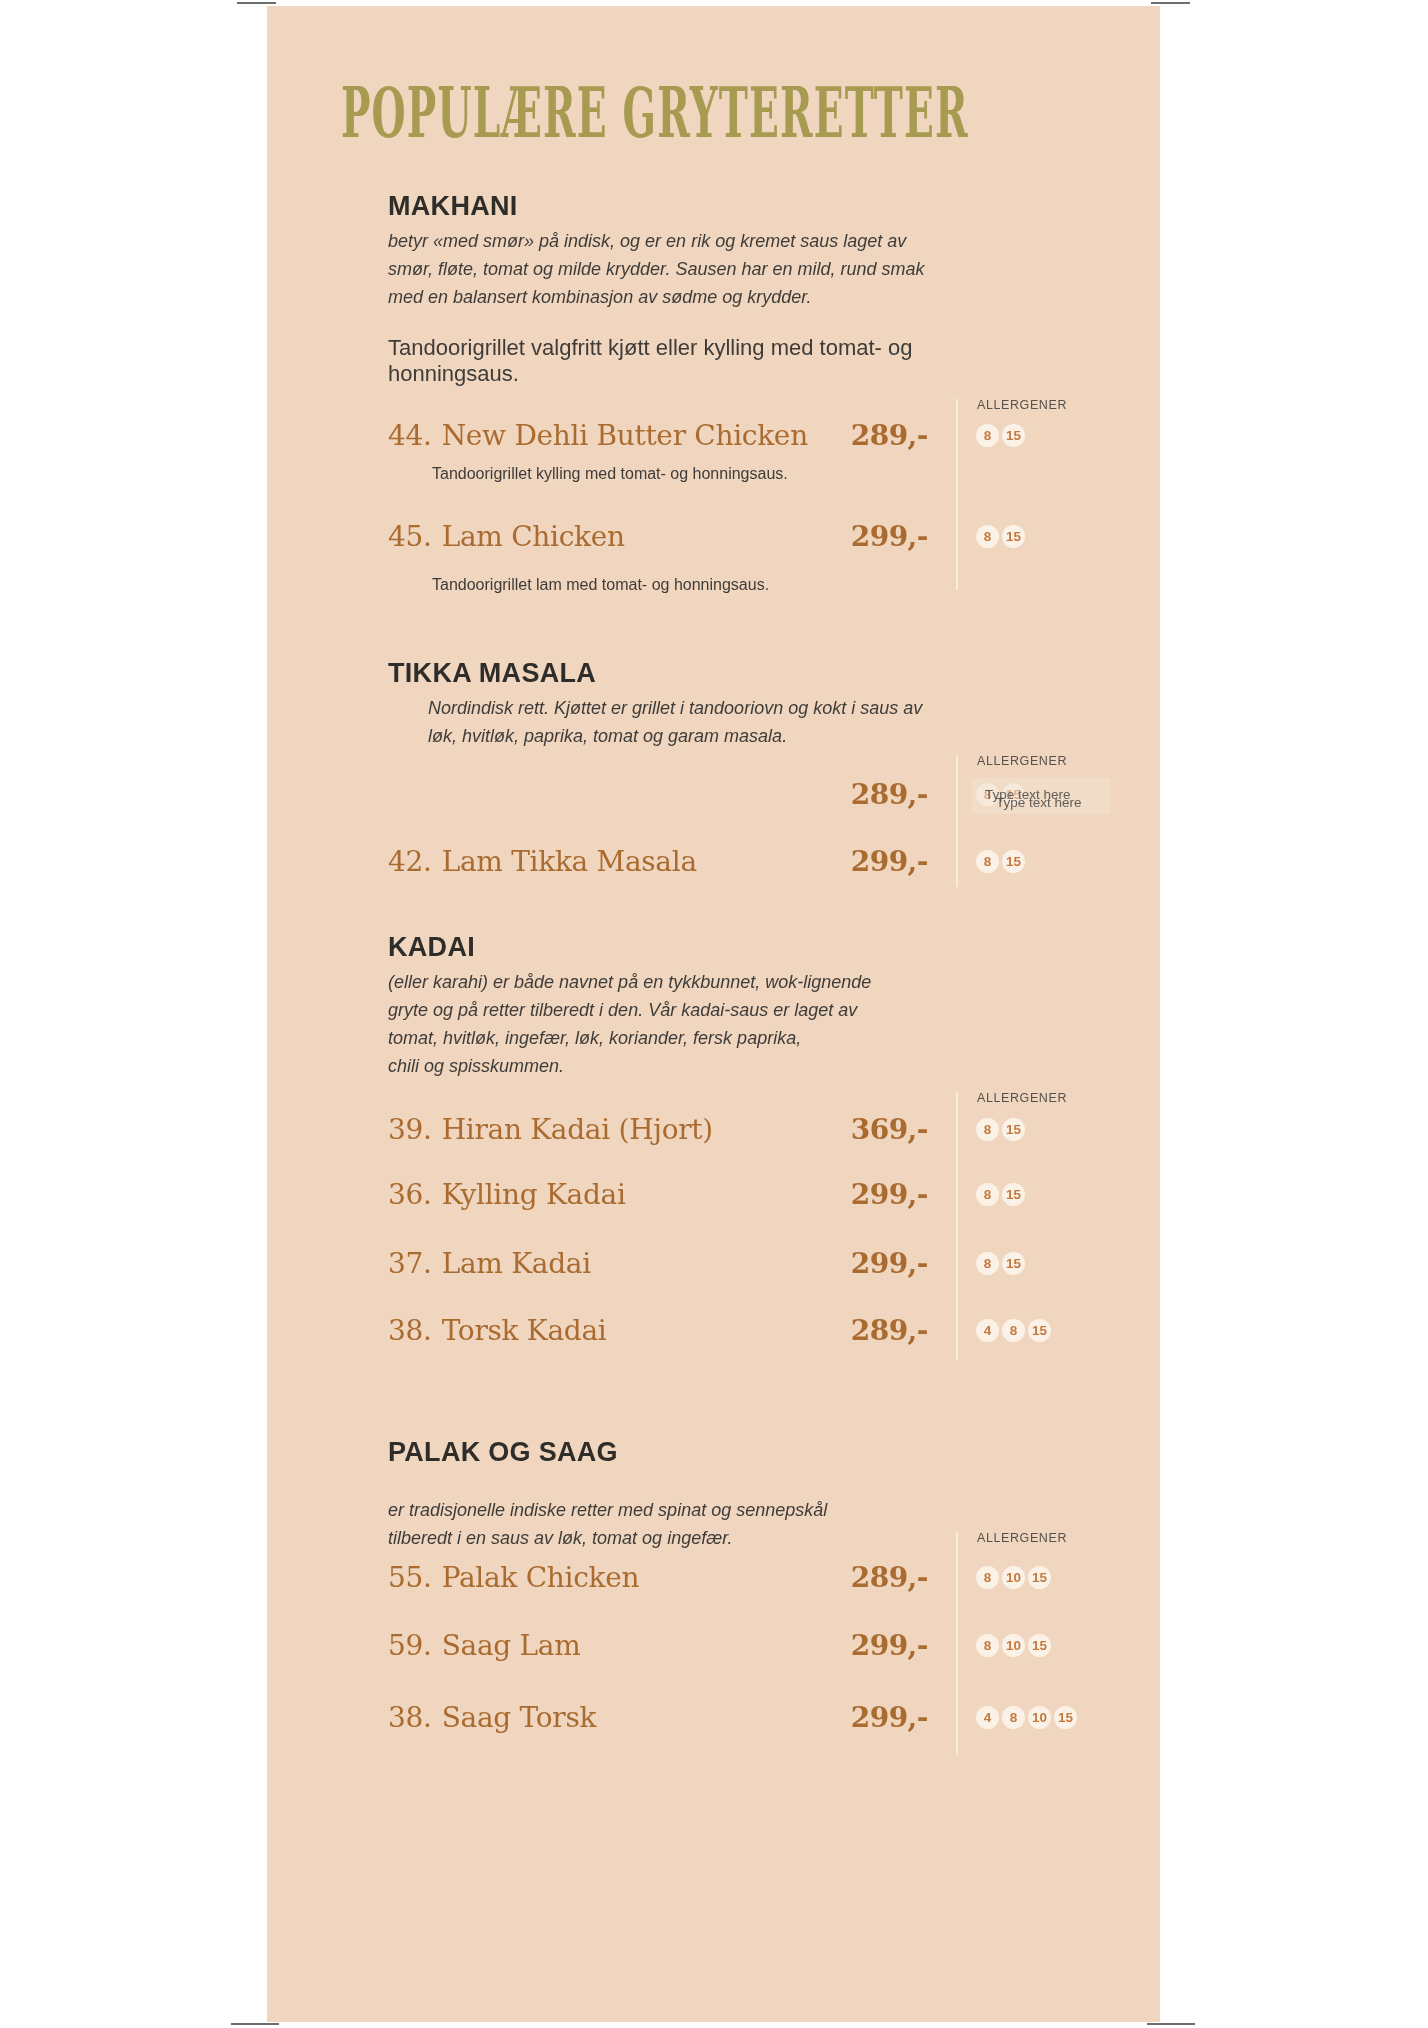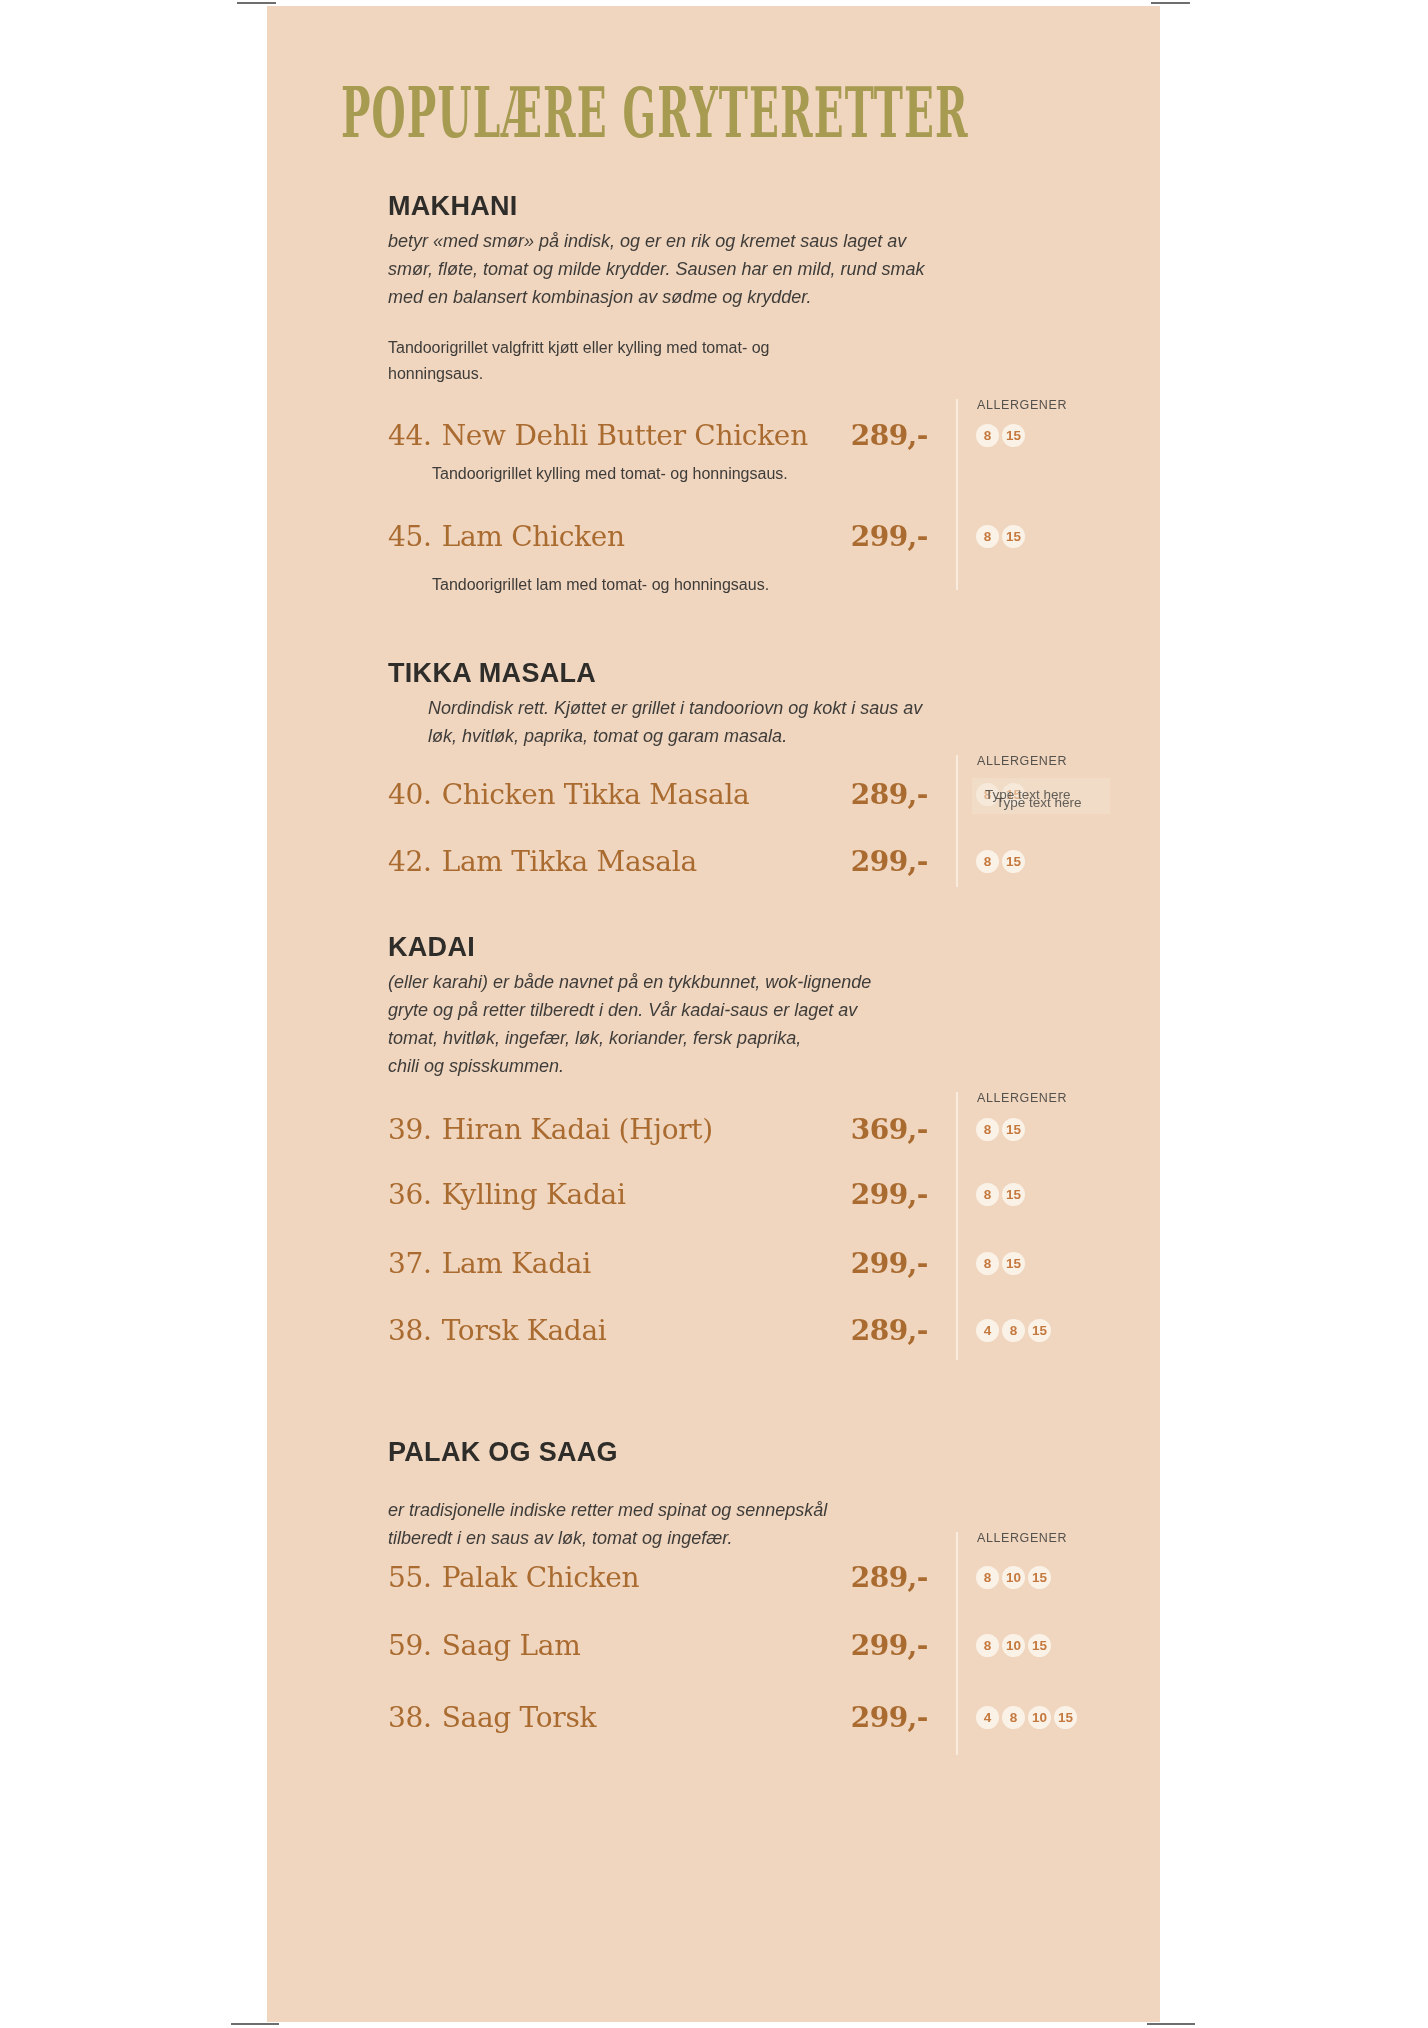--- a/index.html
+++ b/index.html
@@ -32,21 +32,21 @@
   }
   .section-desc {
     position:absolute; left:388px; width:640px;
     font-family:Liberation Sans, sans-serif; font-style:italic;
     font-size:18px; line-height:28px; color:#3E3C39;
     white-space:pre-line;
   }
   .section-note {
     position:absolute; left:388px; width:640px;
     font-family:"Liberation Sans", sans-serif;
-    font-size:16px; line-height:26px; color:#3E3C39;
+    font-size:22px; line-height:26px; color:#3E3C39;
     white-space:pre-line;
   }
   .allergen-label {
     position:absolute; left:977px;
     font-family:"Liberation Sans", sans-serif;
     font-size:12.5px; line-height:1; letter-spacing:0.6px;
     color:#55524D; white-space:nowrap;
   }
   .divider {
     position:absolute; left:956px; width:2px;
@@ -134,21 +134,20 @@
         </div>
         <p class="item-sub" style="top: 573px;">Tandoorigrillet lam med tomat- og honningsaus.</p>
       </section>
       <section>
         <h2 class="section-header" style="top: 660px;">TIKKA MASALA</h2>
         <p class="section-desc" style="top: 694px; margin-left: 40px;">Nordindisk rett. Kjøttet er grillet i tandooriovn og kokt i saus av
 løk, hvitløk, paprika, tomat og garam masala.</p>
         <span class="allergen-label" style="top: 755px;">ALLERGENER</span>
         <div class="divider" style="top: 755px; height: 132px;"></div>
         <div class="menu-item" style="top: 780px;">
-          <span class="item-title"><span class="item-number">40.</span><span>Chicken Tikka Masala</span></span>
           <span class="item-price">289,-</span>
           <span class="badges">
             <span class="badge">8</span>
             <span class="badge">15</span>
           </span>
           <div class="field-overlay" style="top: -2px;"></div>
           <span class="field-text" style="left: 985px; top: 8px;">Type text here</span>
           <span class="field-text" style="left: 996px; top: 16px;">Type text here</span>
         </div>
         <div class="menu-item" style="top: 847px;">

